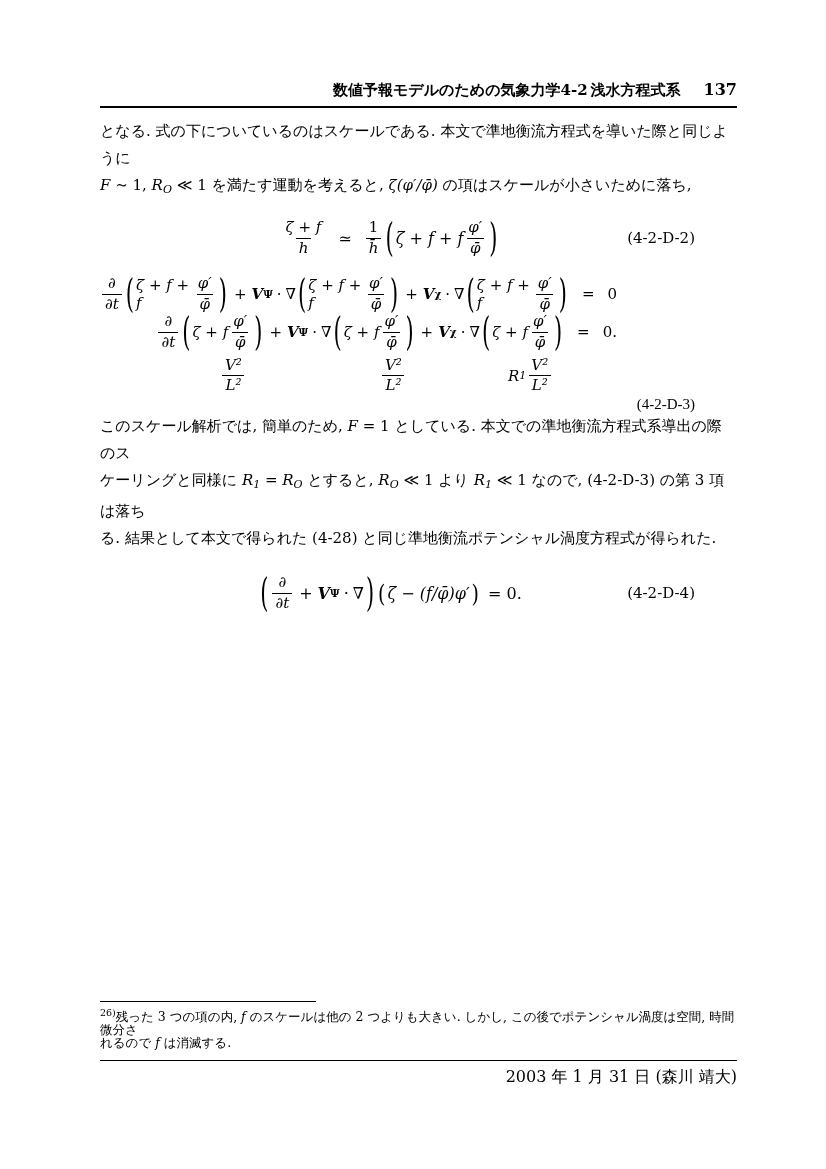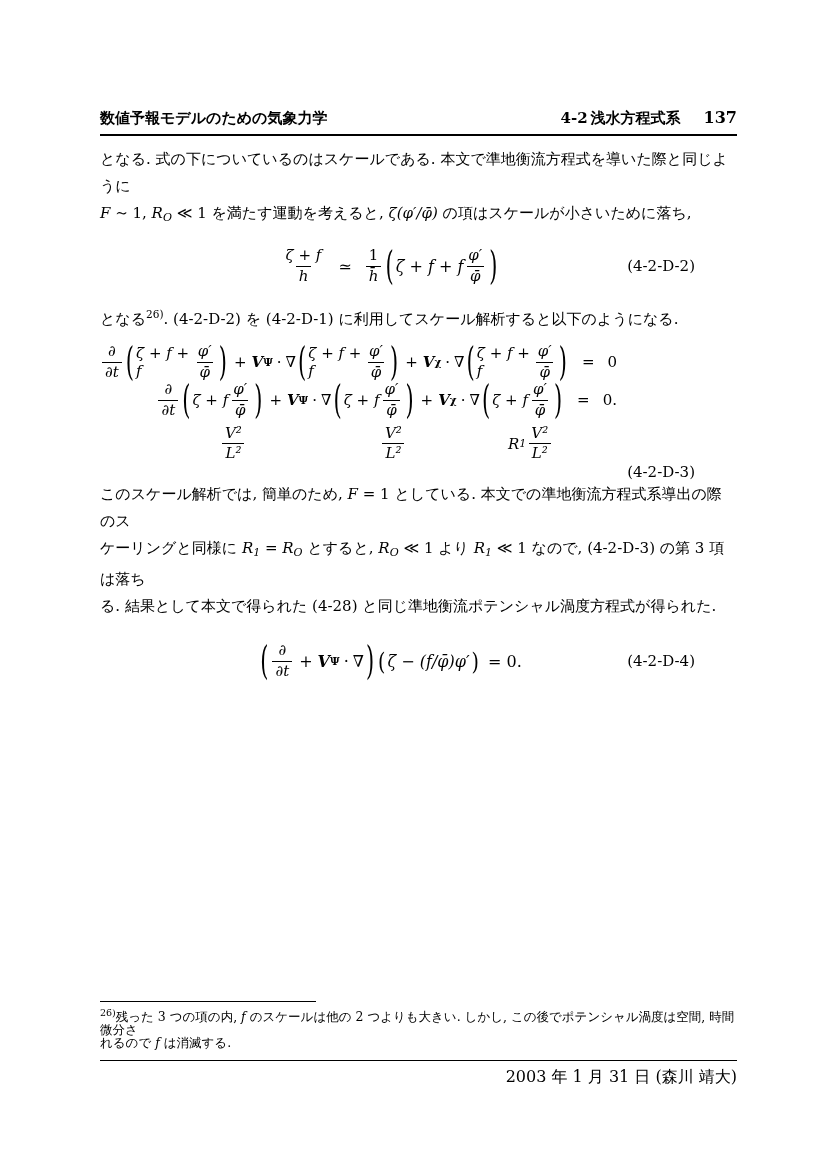--- a/index.html
+++ b/index.html
@@ -1,22 +1,22 @@
 <!DOCTYPE html>
 <html><head>
 <meta charset="utf-8">
 <style>
   html,body{margin:0;padding:0;background:#ffffff;}
   .page{position:relative;width:826px;height:1169px;background:#fff;color:#000;
         font-family:"DejaVu Serif","Liberation Serif",serif;overflow:hidden;}
   .content{position:absolute;left:100px;right:89px;top:0;}
 
   
-  .header{display:flex;justify-content:space-between;align-items:baseline;
-          padding-top:108px;font-weight:bold;font-size:15px;
+  .header{display:flex;justify-content:flex-end;align-items:baseline;
+          padding-top:80px;font-weight:bold;font-size:15px;
           font-family:"DejaVu Sans","Liberation Sans",sans-serif;}
   .h-right{display:flex;align-items:baseline;gap:3px;}
   .serifnum{font-family:"DejaVu Serif","Liberation Serif",serif;}
   .pageno{margin-left:20px;font-size:16px;font-family:"DejaVu Serif","Liberation Serif",serif;}
   .rule{border-bottom:2px solid #000;margin-top:6px;}
 
   
   .body-text{font-size:15px;line-height:27px;margin:0;}
   .p1{margin-top:10px;}
   .p2{margin-top:8px;}
@@ -43,21 +43,21 @@
 
   
   .eq3{position:relative;margin-top:10px;padding-bottom:8px;font-size:15px;}
   .eq3-rows{display:flex;flex-direction:column;align-items:flex-end;padding-right:120px;}
   .eqrow{display:flex;align-items:center;height:38px;}
   .eqrow .equals{margin:0 13px;}
   .trm{display:inline-flex;align-items:center;}
   .scales{position:relative;height:46px;margin-top:4px;}
   .scale{position:absolute;top:2px;display:inline-flex;align-items:center;}
   .s1{left:120px;} .s2{left:280px;} .s3{left:408px;}
-  .eq3 .eqlabel{top:auto;bottom:-4px;transform:none;}
+  .eq3 .eqlabel{top:auto;bottom:-4px;transform:none;font-family:Liberation Serif, serif;}
 
   
   .footnote{position:absolute;left:100px;right:89px;top:1001px;font-size:12.5px;line-height:13px;}
   .fnrule{width:216px;border-top:1.5px solid #000;margin-bottom:4px;}
   .fnsup{font-size:9.5px;vertical-align:5px;}
   .fni{font-style:italic;}
 
   
   .footer{position:absolute;left:100px;right:89px;top:1060px;}
   .ftrule{border-top:1px solid #000;}
@@ -99,23 +99,20 @@
         <span class="mi">ζ + f + f</span>
         <span class="frac">
           <span class="num mi">φ′</span>
           <span class="den mi">φ̄</span>
         </span>
         <span class="bp">)</span>
       </div>
       <span class="eqlabel">(4-2-D-2)</span>
     </div>
 
-    <p class="body-text p2">
-      <span>となる</span><span class="tsup">26)</span><span>. (4-2-D-2) を (4-2-D-1) に利用してスケール解析すると以下のようになる.</span>
-    </p>
 
     <div class="eq3">
       <div class="eq3-rows">
 
         <div class="eqrow">
           <span class="trm">
             <span class="frac">
               <span class="num mi">∂</span>
               <span class="den mi">∂t</span>
             </span>

